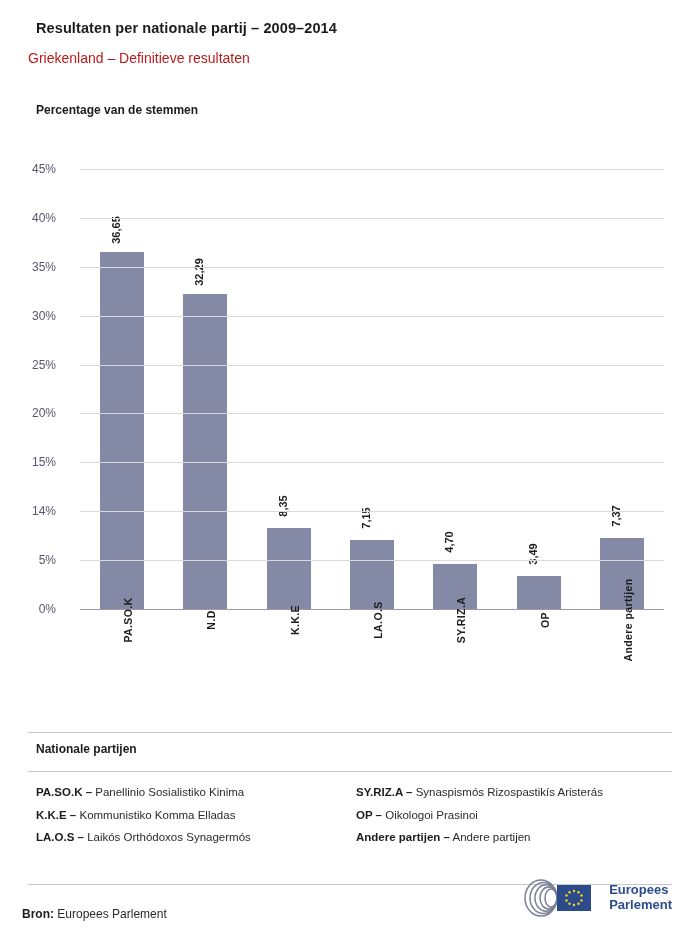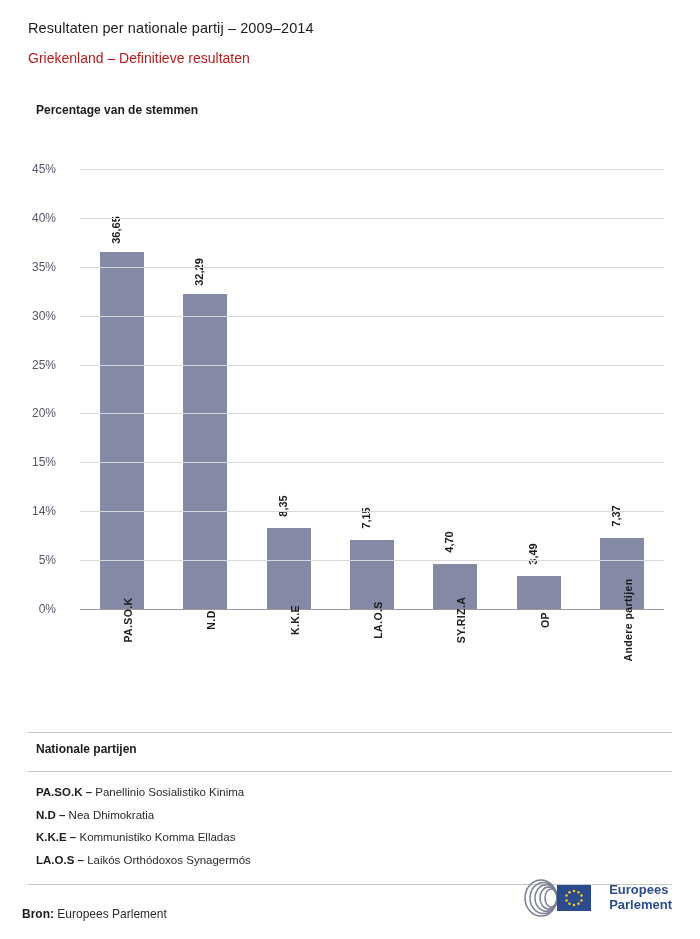--- a/index.html
+++ b/index.html
@@ -12,23 +12,23 @@
   }
   .page {
     position: relative;
     width: 700px; height: 939px;
     overflow: hidden;
   }
 
   
   .title {
     position: absolute;
-    left: 28px; top: 20px;
+    left: 36px; top: 20px;
     font-size: 14.5px;
-    font-weight: normal;
+    font-weight: bold;
     letter-spacing: 0.1px;
     color: #1c1c1c;
   }
   .subtitle {
     position: absolute;
     left: 28px; top: 50px;
     font-size: 14px;
     font-weight: normal;
     color: #b91c1c;
   }
@@ -296,23 +296,27 @@
       </div>
   </div>
 
   <div class="sep sep-top"></div>
   <div class="legend-title">Nationale partijen</div>
   <div class="sep sep-mid"></div>
 
   <div class="legend-cols" id="legend-cols">
       <div class="legend-col">
         <div class="legend-item"><b>PA.SO.K –</b><span> Panellinio Sosialistiko Kinima</span></div>
-        <div class="legend-item"><b>N.D –</b><span> Nea Dhimokratia</span></div>
         <div class="legend-item"><b>K.K.E –</b><span> Kommunistiko Komma Elladas</span></div>
         <div class="legend-item"><b>LA.O.S –</b><span> Laikós Orthódoxos Synagermós</span></div>
+      </div>
+      <div class="legend-col">
+        <div class="legend-item"><b>SY.RIZ.A –</b><span> Synaspismós Rizospastikís Aristerás</span></div>
+        <div class="legend-item"><b>OP –</b><span> Oikologoi Prasinoi</span></div>
+        <div class="legend-item"><b>Andere partijen –</b><span> Andere partijen</span></div>
       </div>
     </div>
 
   <div class="sep sep-bottom"></div>
 
   <div class="source">
     <b>Bron:</b>
     <span>Europees Parlement</span>
   </div>
 

